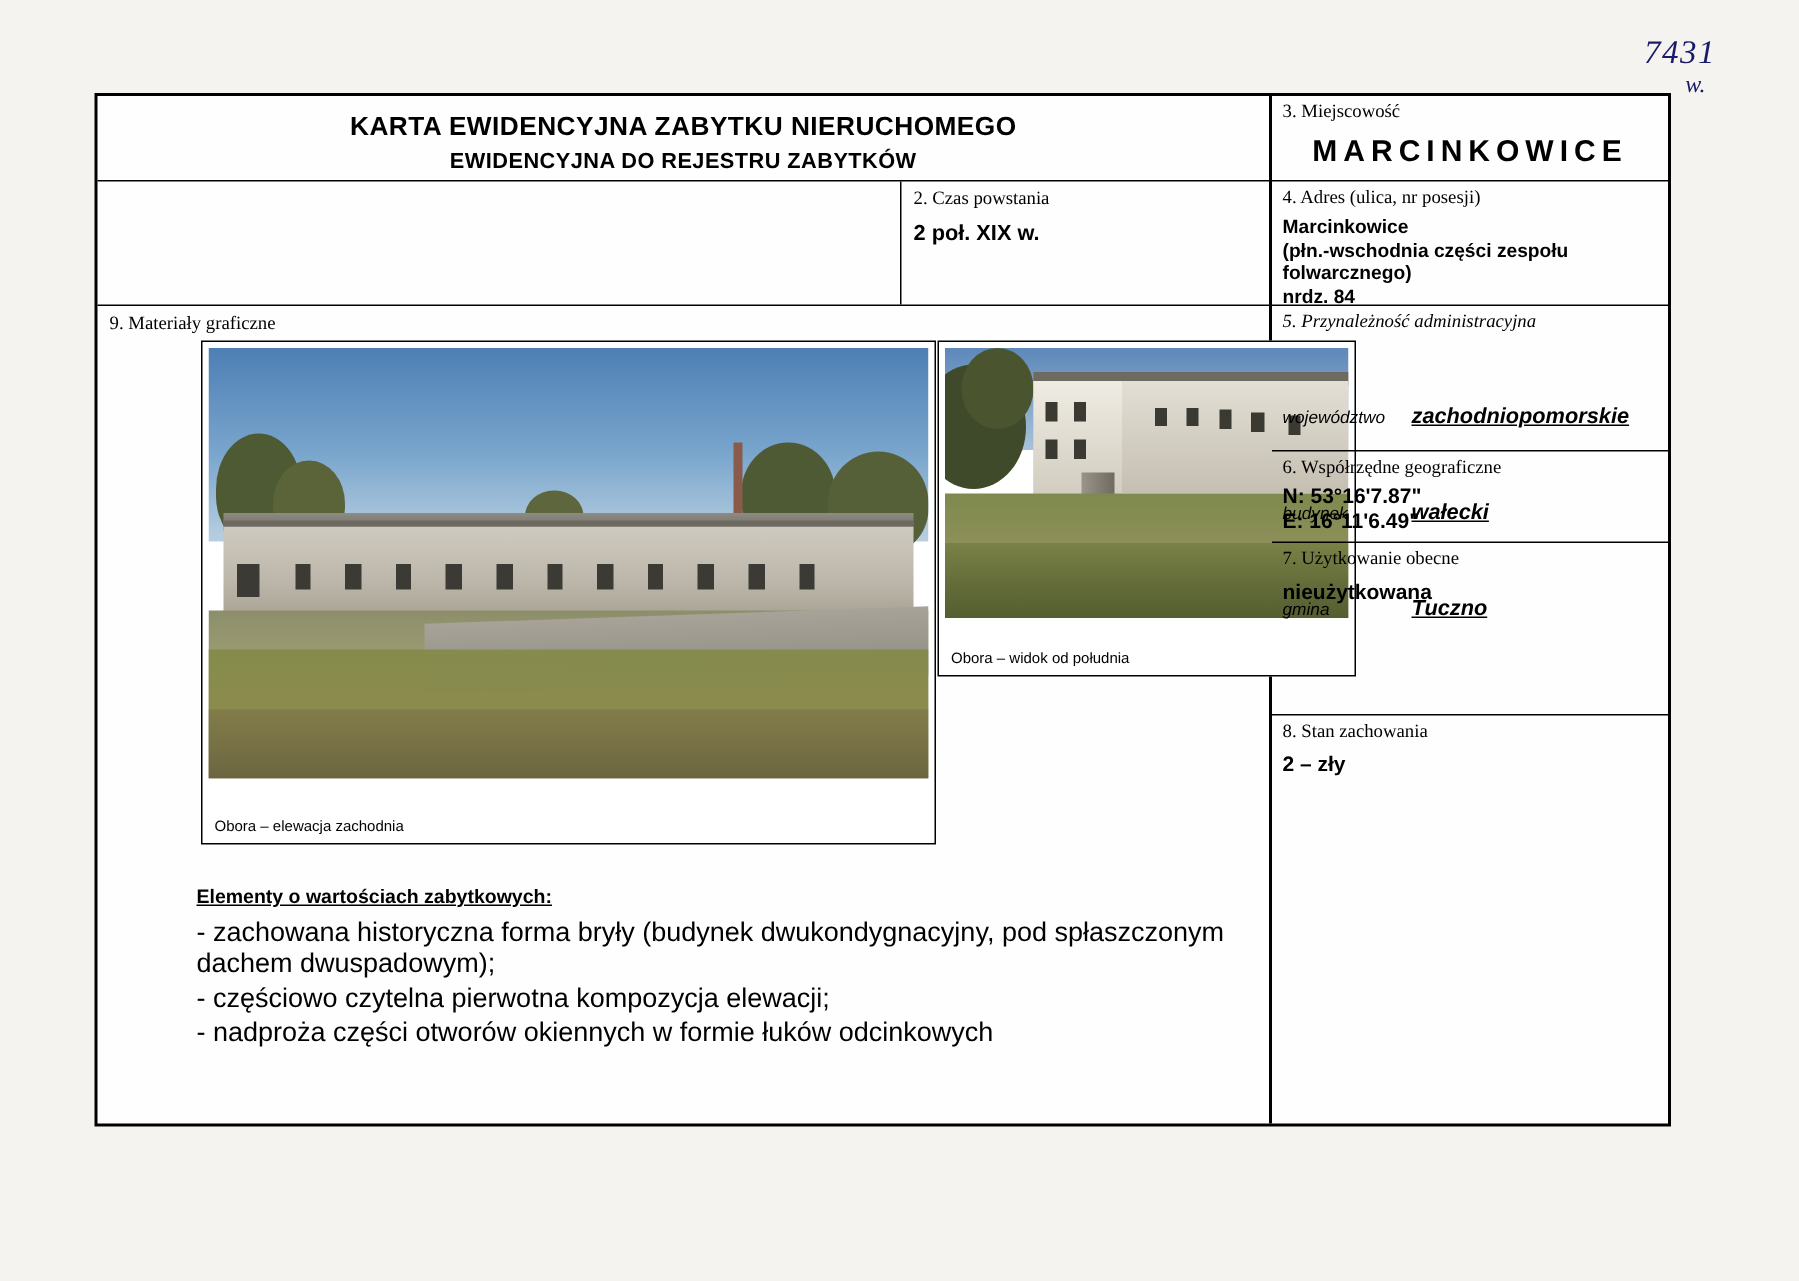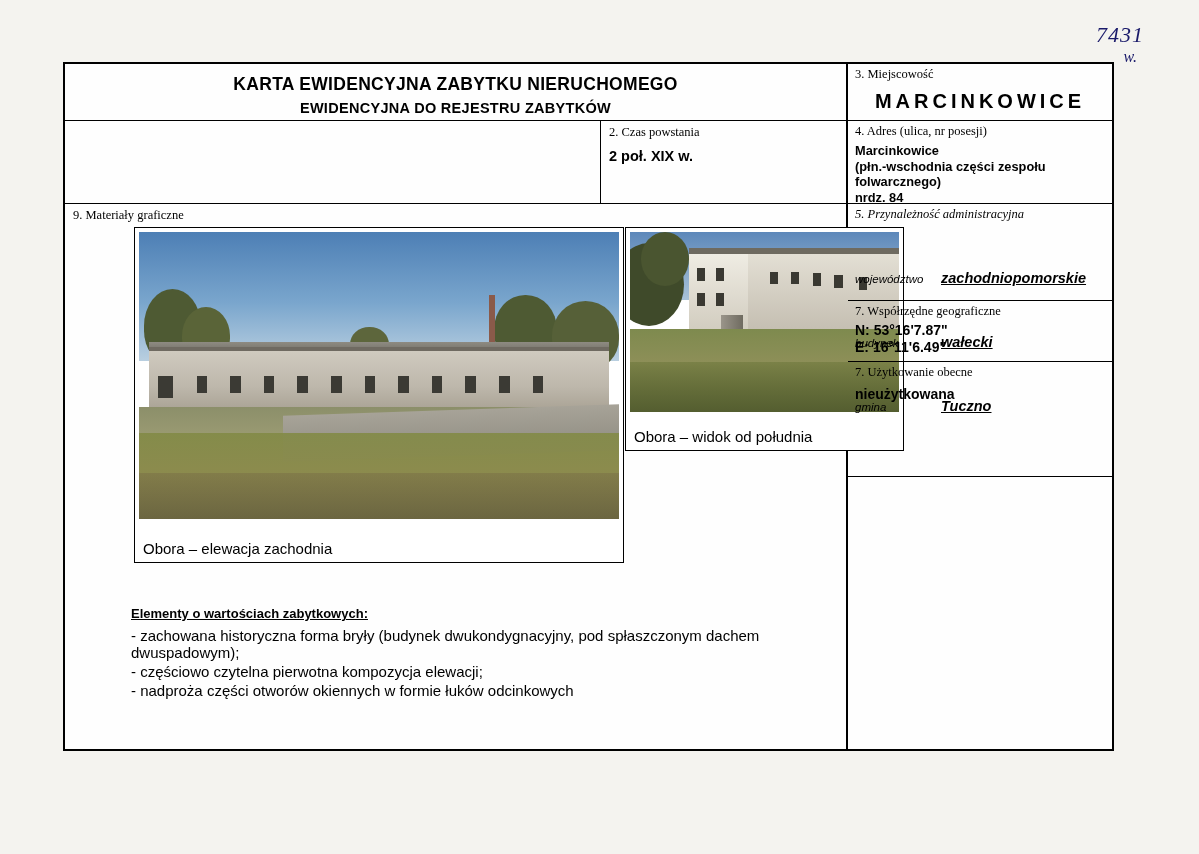--- a/index.html
+++ b/index.html
@@ -92,30 +92,30 @@
   #photo-west{ left:69px; top:23px; width:490px; height:336px;}
   #photo-south{ left:560px; top:23px; width:279px; height:224px;}
   .photoimg{
     position:absolute;left:4px;top:4px;right:4px;
     border:0;
     overflow:hidden;
   }
   #photo-west .photoimg{height:287px;}
   #photo-south .photoimg{height:180px;}
   .cap{
-    position:absolute;left:8px;bottom:5px;font-size:15px;
+    position:absolute;left:8px;bottom:5px;font-size:10px;
   }
 
   .values{
     position:absolute;left:66px;bottom:48px;width:700px;
   }
   .values h3{
     font-size:13px;margin:0 0 6px 0;text-decoration:underline;
   }
-  .values p{margin:0 0 2px 0;font-size:15px;}
+  .values p{margin:0 0 2px 0;font-size:18px;}
 
   
   .rcell{
     position:absolute;left:0;width:100%;box-sizing:border-box;
     border-bottom:1px solid #000;padding:3px 7px;
   }
   .rlbl{font-family:"Liberation Serif", serif;font-size:12.5px;}
   #r-miejscowosc{top:0;height:57px;}
   #r-miejscowosc .city{
     font-size:20px;font-weight:bold;letter-spacing:4px;text-align:center;margin-top:8px;
@@ -298,26 +298,30 @@
           <div class="k">budynek</div>
           <div class="v">wałecki</div>
         </div>
         <div class="adm-row">
           <div class="k">gmina</div>
           <div class="v">Tuczno</div>
         </div>
       </div>
 
       <div class="rcell" id="r-wspolrzedne">
-        <div class="rlbl">7. Współrzędne geograficzne</div>
+        <div class="rlbl">6. Współrzędne geograficzne</div>
         <div class="line" style="margin-top:3px;">N: 53°16'7.87"</div>
         <div class="line">E: 16°11'6.49"</div>
       </div>
 
       <div class="rcell" id="r-uzytkowanie">
         <div class="rlbl">7. Użytkowanie obecne</div>
         <div class="val">nieużytkowana</div>
       </div>
 
+      <div class="rcell" id="r-stan">
+        <div class="rlbl">8. Stan zachowania</div>
+        <div class="val">2 – zły</div>
+      </div>
 
     </div>
   </div>
 </div>
 
 </body></html>

